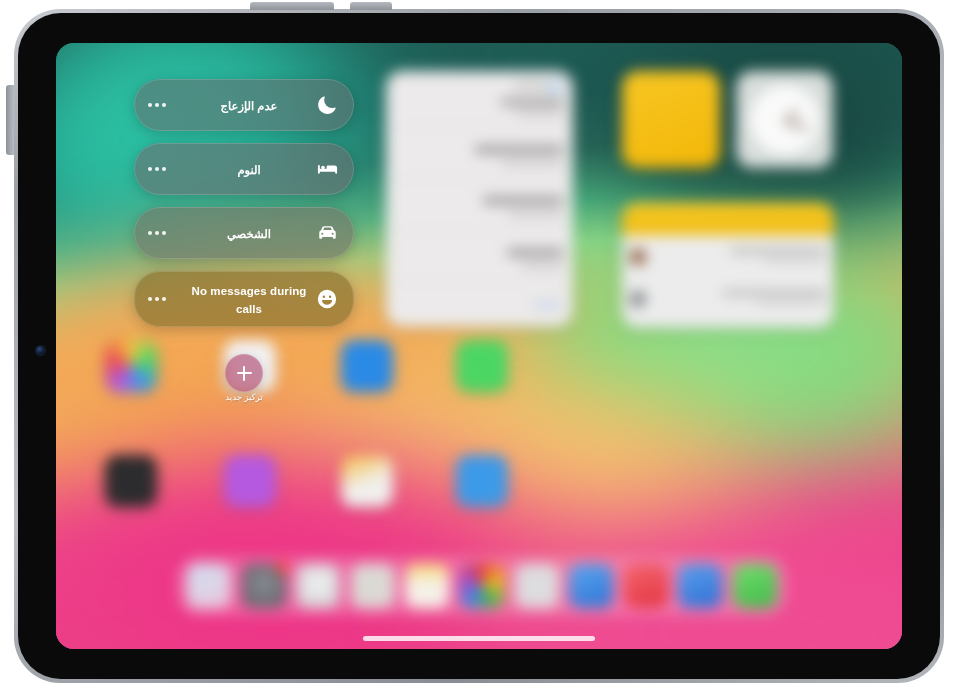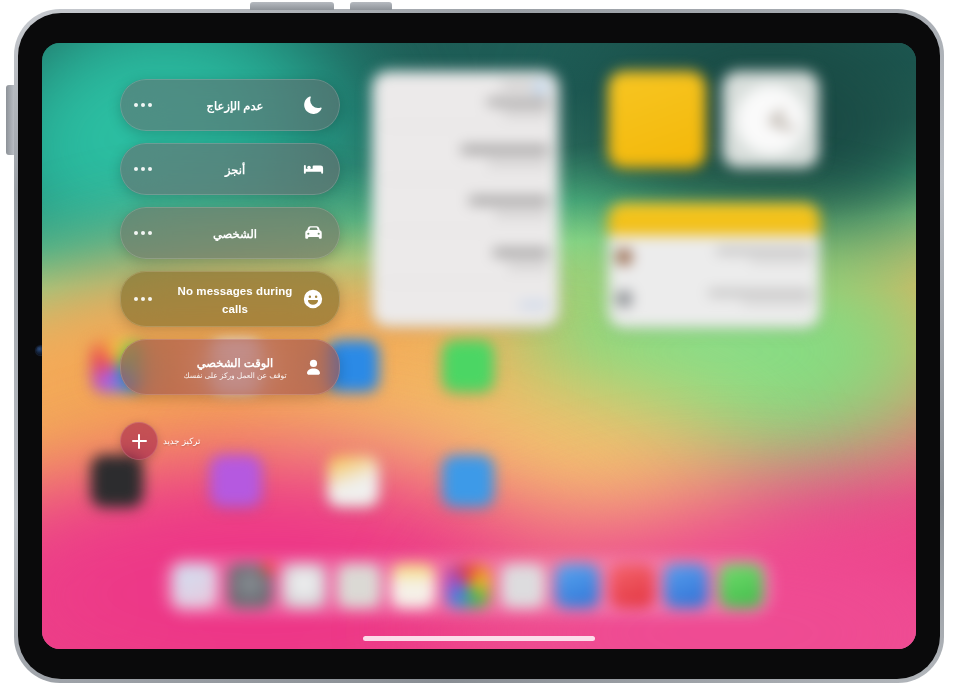--- a/index.html
+++ b/index.html
@@ -29,21 +29,21 @@
     border-radius: 46px;
     background: linear-gradient(160deg, #c9ccd1 0%, #9ba0a6 18%, #babec4 50%, #888d93 82%, #b4b8bd 100%);
     padding: 4px;
   }
   .device-inner {
     position: relative;
     width: 100%;
     height: 100%;
     border-radius: 43px;
     background: #0a0a0b;
-    padding: 30px 24px;
+    padding: 30px 38px;
   }
 
   
   .side-btn-top {
     position: absolute;
     left: 236px;
     top: -7px;
     width: 84px;
     height: 8px;
     border-radius: 3px 3px 0 0;
@@ -333,23 +333,22 @@
     align-items: center;
     justify-content: center;
     color: #ffffff;
   }
   .fc-icon svg { display: block; }
 
   
   .new-focus {
     margin-top: 15px;
     display: flex;
-    flex-direction: row;
+    flex-direction: column;
     align-items: center;
-    gap: 5px;
   }
   .new-focus-btn {
     width: 38px; height: 38px;
     border-radius: 50%;
     background: rgba(150,16,72,0.48);
     backdrop-filter: blur(18px);
     -webkit-backdrop-filter: blur(18px);
     display: flex; align-items: center; justify-content: center;
     box-shadow: 0 2px 10px rgba(0,0,0,0.18);
     border: 1px solid rgba(255,255,255,0.14);
@@ -487,21 +486,21 @@
             </span>
           </div>
 
           <div class="focus-card fc-sleep">
             <span class="fc-dots">
                 <i></i>
                 <i></i>
                 <i></i>
               </span>
             <span class="fc-text">
-              <span class="fc-title">أنجز</span>
+              <span class="fc-title">النوم</span>
             </span>
             <span class="fc-icon">
               <svg width="23" height="23" viewBox="0 0 24 24" fill="currentColor">
                 <path d="M2 8.2a1 1 0 0 1 2 0v3.1h7.1V8.9a1.2 1.2 0 0 1 1.2-1.2h7.1A2.6 2.6 0 0 1 22 10.3v5.2a1 1 0 0 1-2 0v-1.2H4v1.2a1 1 0 0 1-2 0z"></path>
                 <circle cx="7.3" cy="9.9" r="1.9"></circle>
               </svg>
             </span>
           </div>
 
           <div class="focus-card fc-drive">
@@ -529,37 +528,20 @@
             <span class="fc-text">
               <span class="fc-title wrap">No messages during calls</span>
             </span>
             <span class="fc-icon">
               <svg width="22" height="22" viewBox="0 0 24 24" fill="currentColor">
                 <path d="M12 2a10 10 0 1 0 0 20 10 10 0 0 0 0-20zM8.6 8.1a1.35 1.35 0 1 1 0 2.7 1.35 1.35 0 0 1 0-2.7zm6.8 0a1.35 1.35 0 1 1 0 2.7 1.35 1.35 0 0 1 0-2.7zM12 18.3c-2.7 0-4.9-1.8-5.5-4.2a.75.75 0 0 1 .73-.93h9.54a.75.75 0 0 1 .73.93c-.6 2.4-2.8 4.2-5.5 4.2z"></path>
               </svg>
             </span>
           </div>
 
-          <div class="focus-card fc-personal tall">
-            <span class="fc-dots hidden">
-                <i></i>
-                <i></i>
-                <i></i>
-              </span>
-            <span class="fc-text">
-              <span class="fc-title">الوقت الشخصي</span>
-              <span class="fc-sub" style="display:block;">توقف عن العمل وركز على نفسك</span>
-            </span>
-            <span class="fc-icon">
-              <svg width="21" height="21" viewBox="0 0 24 24" fill="currentColor">
-                <circle cx="12" cy="7.3" r="4.1"></circle>
-                <path d="M12 13c-4.1 0-7.4 2.4-7.4 5.3 0 1.3 1 2 2.4 2h10c1.4 0 2.4-.7 2.4-2 0-2.9-3.3-5.3-7.4-5.3z"></path>
-              </svg>
-            </span>
-          </div>
 
 
           <div class="new-focus">
             <div class="new-focus-btn">
               <span class="plus"></span>
             </div>
             <span class="new-focus-label">تركيز جديد</span>
           </div>
 
         </div>

